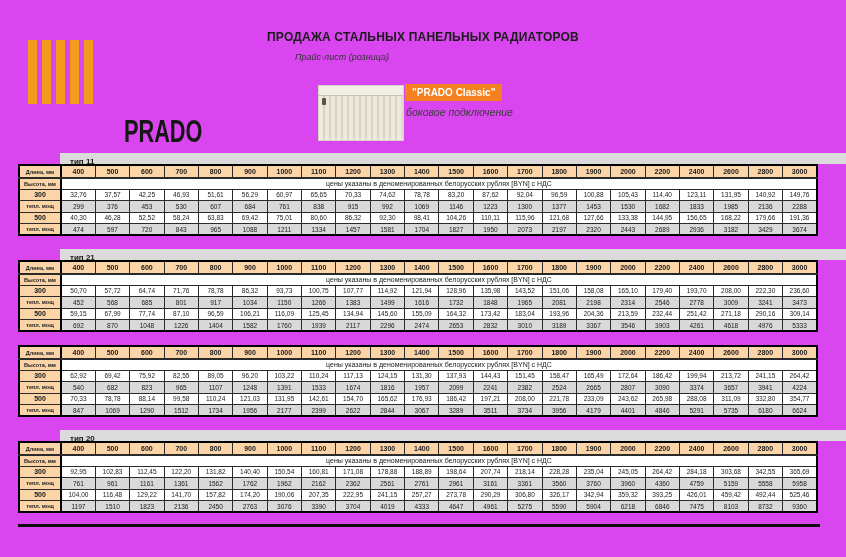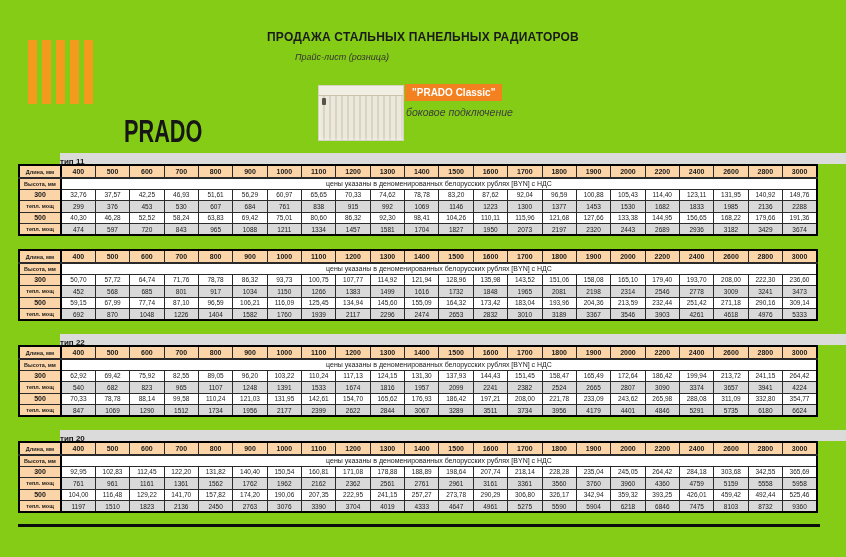--- a/index.html
+++ b/index.html
@@ -1,16 +1,16 @@
 <!DOCTYPE html>
 <html><head>
 <meta charset="utf-8">
 <style>
   html,body{margin:0;padding:0;background:#fff;}
-  .page{position:relative;width:846px;height:557px;background:#84cc16;overflow:hidden;
+  .page{position:relative;width:846px;height:557px;background:#d946ef;overflow:hidden;
         font-family:"Liberation Sans",sans-serif;color:#1a1a1a;}
 
   
   .doc-title{position:absolute;left:0;top:30px;width:846px;text-align:center;
              font-size:12px;font-weight:700;letter-spacing:.2px;}
   .doc-subtitle{position:absolute;left:0;top:52px;width:684px;text-align:center;
                 font-size:9px;font-style:italic;color:#333;}
 
   .logo{position:absolute;left:28px;top:40px;width:160px;height:70px;padding-left:38px;}
   .logo-bars{position:absolute;left:0;top:0;display:flex;gap:5px;height:64px;}
@@ -27,21 +27,21 @@
   .radiator-valve{position:absolute;left:3px;top:12px;width:4px;height:7px;background:#5a5347;border-radius:1px;}
   .badge{position:absolute;left:87px;top:0;background:#F48120;color:#fff;font-weight:700;
          font-size:10px;padding:3px 7px;white-space:nowrap;}
   .product-note{position:absolute;left:88px;top:22px;font-size:10.5px;font-style:italic;
                 font-weight:400;color:#3d3d3d;white-space:nowrap;}
 
   
   .tables-area{position:absolute;left:18px;top:153px;width:800px;}
   .block{margin-bottom:13px;}
   .band{height:11px;margin-left:42px;width:786px;background:#DBDBDB;line-height:11px;}
-  .band-title{font-size:8px;font-weight:700;padding-left:0;}
+  .band-title{font-size:8px;font-weight:700;padding-left:10px;}
 
   table.ptable{width:800px;border-collapse:collapse;table-layout:fixed;
                border:2px solid #000;}
   col.c-lbl{width:42px;}
   .ptable th,.ptable td{border:1px solid #2a2a2a;padding:0;text-align:center;
                         vertical-align:middle;overflow:hidden;white-space:nowrap;
                         font-weight:400;}
   .r-hdr{height:13px;}
   .r-hdr th{background:#FBD4A8;font-weight:700;font-size:7px;border-bottom-width:2px;}
   .r-note{height:11px;}
@@ -239,20 +239,21 @@
               <td class="pow">2689</td>
               <td class="pow">2936</td>
               <td class="pow">3182</td>
               <td class="pow">3429</td>
               <td class="pow">3674</td>
             </tr>
           </tbody>
         </table>
       </div>
       <div class="block">
+        <div class="band"><span class="band-title">тип 21</span></div>
         <table class="ptable">
           <colgroup>
             <col class="c-lbl">
             <col>
             <col>
             <col>
             <col>
             <col>
             <col>
             <col>
@@ -399,21 +400,20 @@
               <td class="pow">3903</td>
               <td class="pow">4261</td>
               <td class="pow">4618</td>
               <td class="pow">4976</td>
               <td class="pow">5333</td>
             </tr>
           </tbody>
         </table>
       </div>
       <div class="block">
-        <div class="band"><span class="band-title">тип 22</span></div>
         <table class="ptable">
           <colgroup>
             <col class="c-lbl">
             <col>
             <col>
             <col>
             <col>
             <col>
             <col>
             <col>

